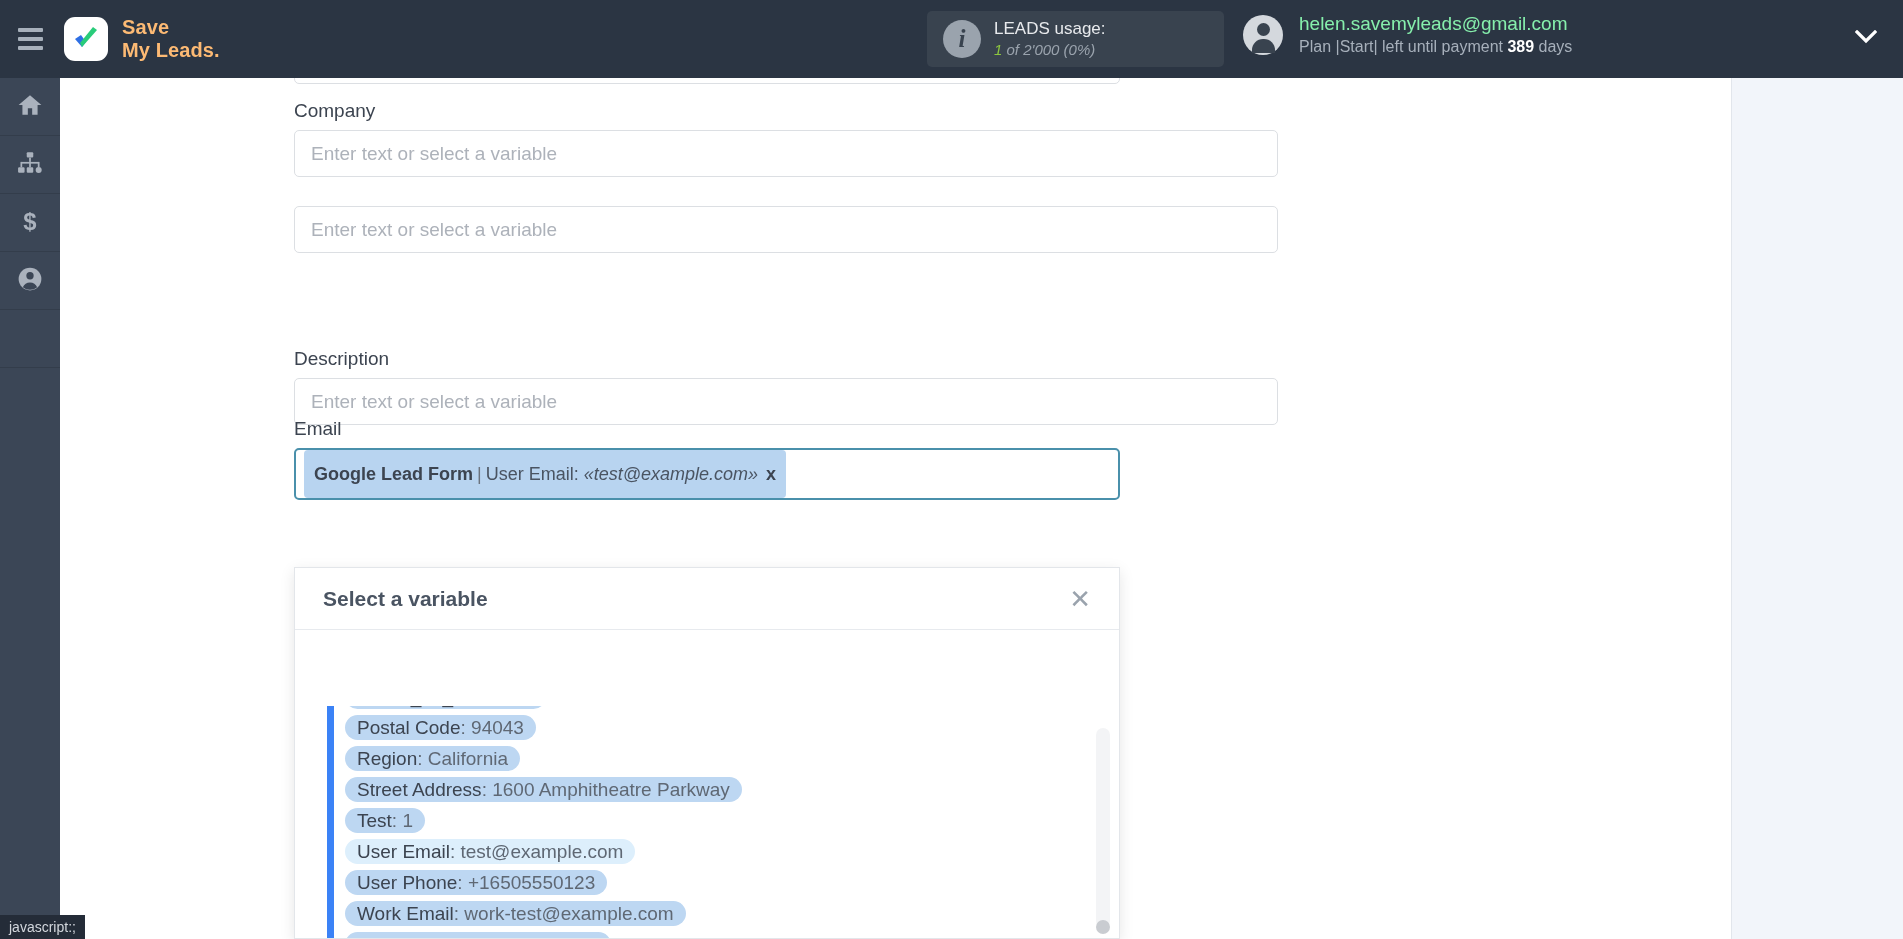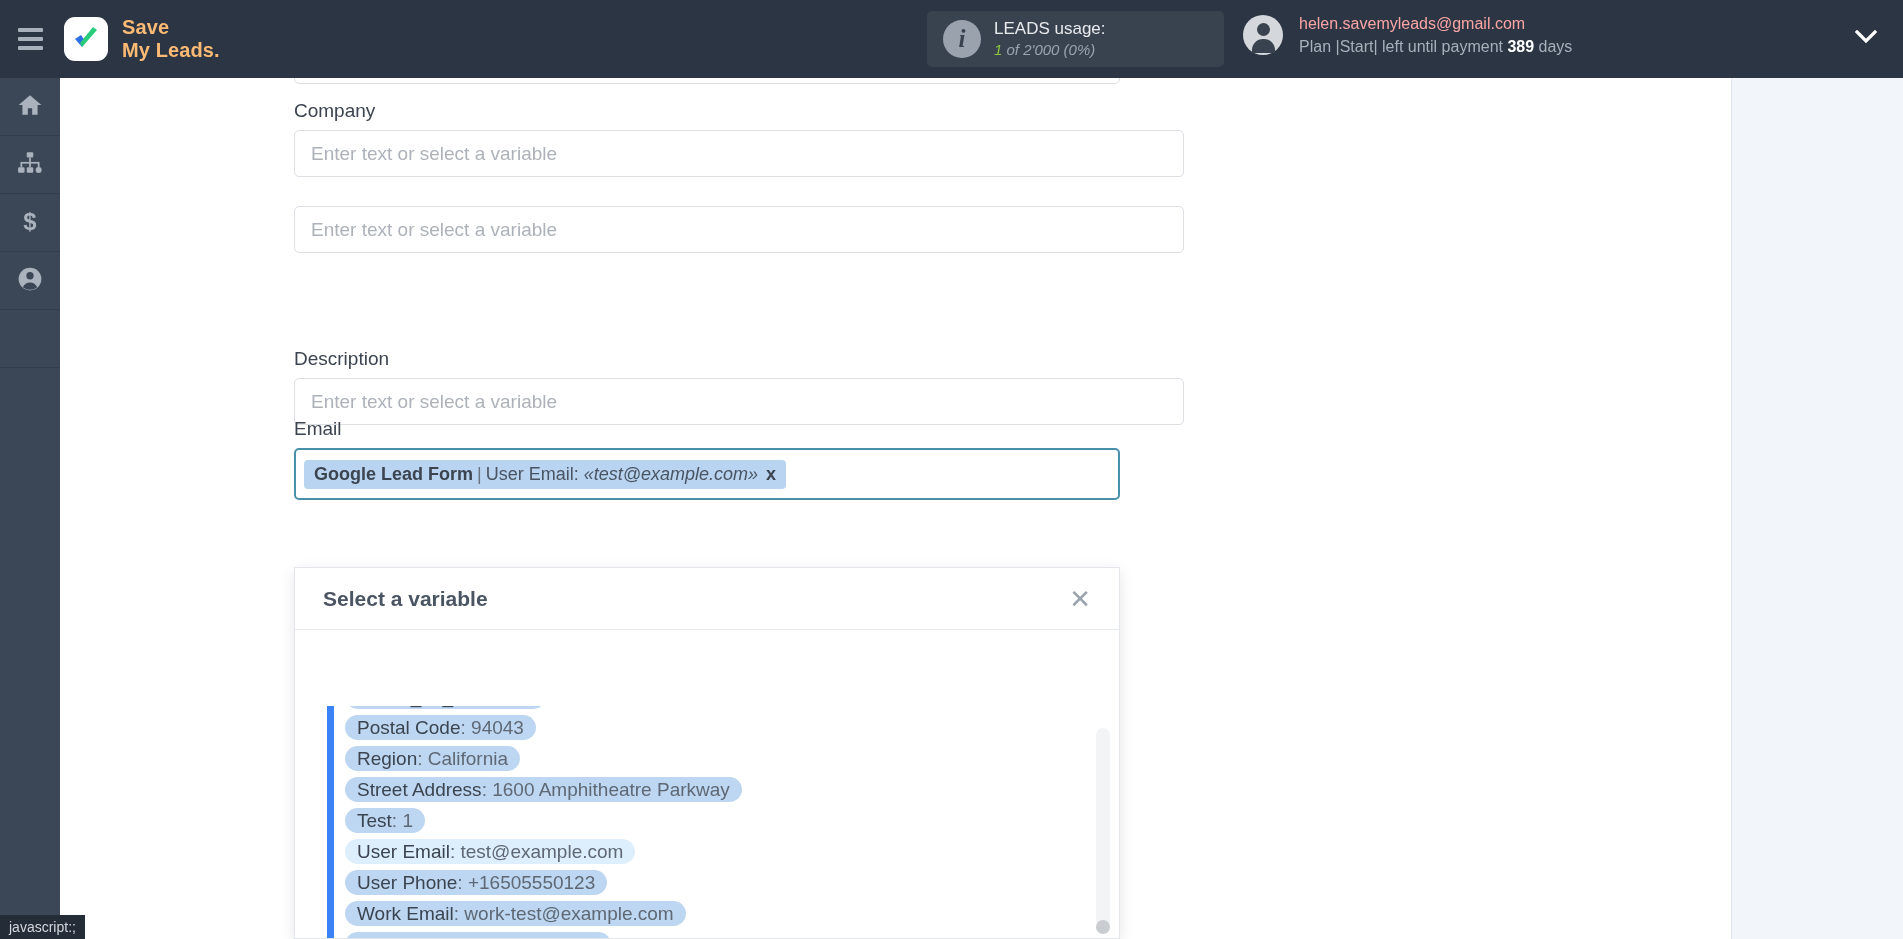--- a/index.html
+++ b/index.html
@@ -72,21 +72,21 @@
   #avatar::before {
     content: ""; position: absolute;
     width: 13px; height: 13px; border-radius: 50%;
     background: #39434f; left: 13.5px; top: 8px;
   }
   #avatar::after {
     content: ""; position: absolute;
     width: 23px; height: 14px; border-radius: 11px 11px 0 0;
     background: #39434f; left: 8.5px; top: 24px;
   }
-  #account-email { color: #fca5a5; font-size: 16px; line-height: 24px; }
+  #account-email { color: #86efac; font-size: 19px; line-height: 24px; }
   #account-plan { color: #a7b0bb; font-size: 16px; line-height: 21px; }
   #account-plan b { color: #ffffff; font-weight: 700; }
   #account-chevron {
     position: absolute; right: 26px; top: 30px;
     cursor: pointer; width: 22px; height: 14px;
   }
 
   
   #sidebar {
     position: absolute; left: 0; top: 78px;
@@ -115,35 +115,35 @@
     border: 1px solid #dcdfe3; border-radius: 5px;
     background: #fff;
   }
 
   .form-group { position: absolute; left: 234px; width: 826px; }
   .field-label {
     font-size: 19px; color: #3c4450;
     margin-bottom: 8px; display: block;
   }
   .text-input {
-    width: 890px; height: 47px;
+    width: 984px; height: 47px;
     border: 1px solid #dcdfe3; border-radius: 5px;
     background: #ffffff; padding: 0 16px;
     font-size: 19px; color: #3c4450;
     font-family: "Liberation Sans", sans-serif;
     outline: none;
   }
   .text-input::placeholder { color: #adb2ba; }
 
   
   #email-input-box {
     width: 826px; height: 52px;
     border: 2px solid #4a90ab; border-radius: 5px;
     background: #ffffff;
-    display: flex; align-items: center; padding: 0 8px;
+    display: flex; padding: 0 8px;
     cursor: text;
   }
   #email-chip {
     background: #b8d4f0; border-radius: 4px;
     padding: 4px 10px; font-size: 18px;
     color: #4a5462; display: inline-flex;
     align-items: center; white-space: nowrap; cursor: pointer;
   }
   #email-chip .src { font-weight: 700; color: #3c4450; }
   #email-chip .sep { color: #6b737e; margin: 0 4px; }

